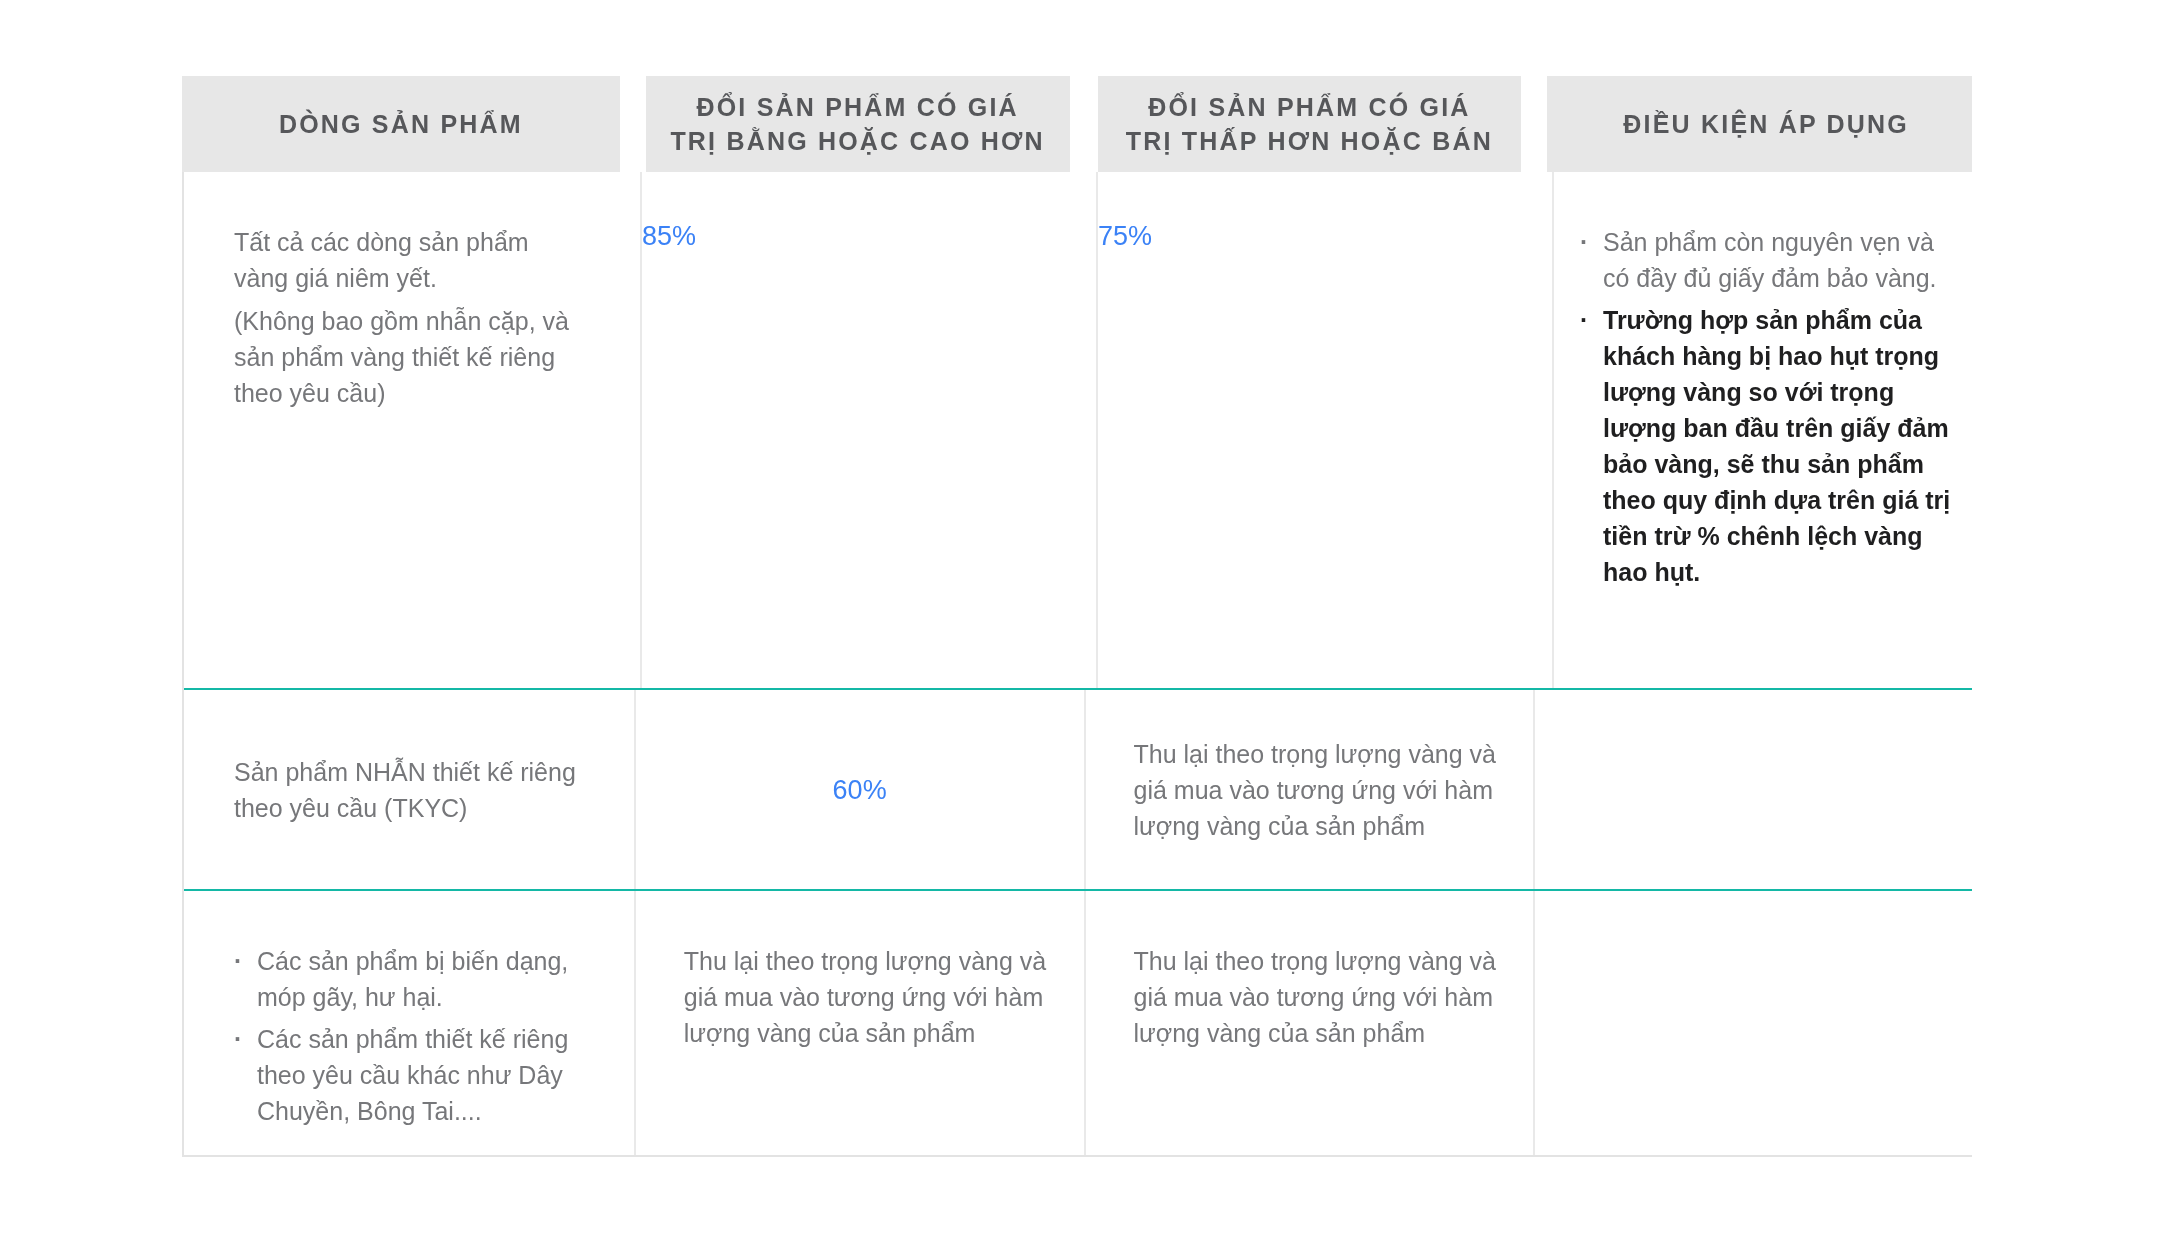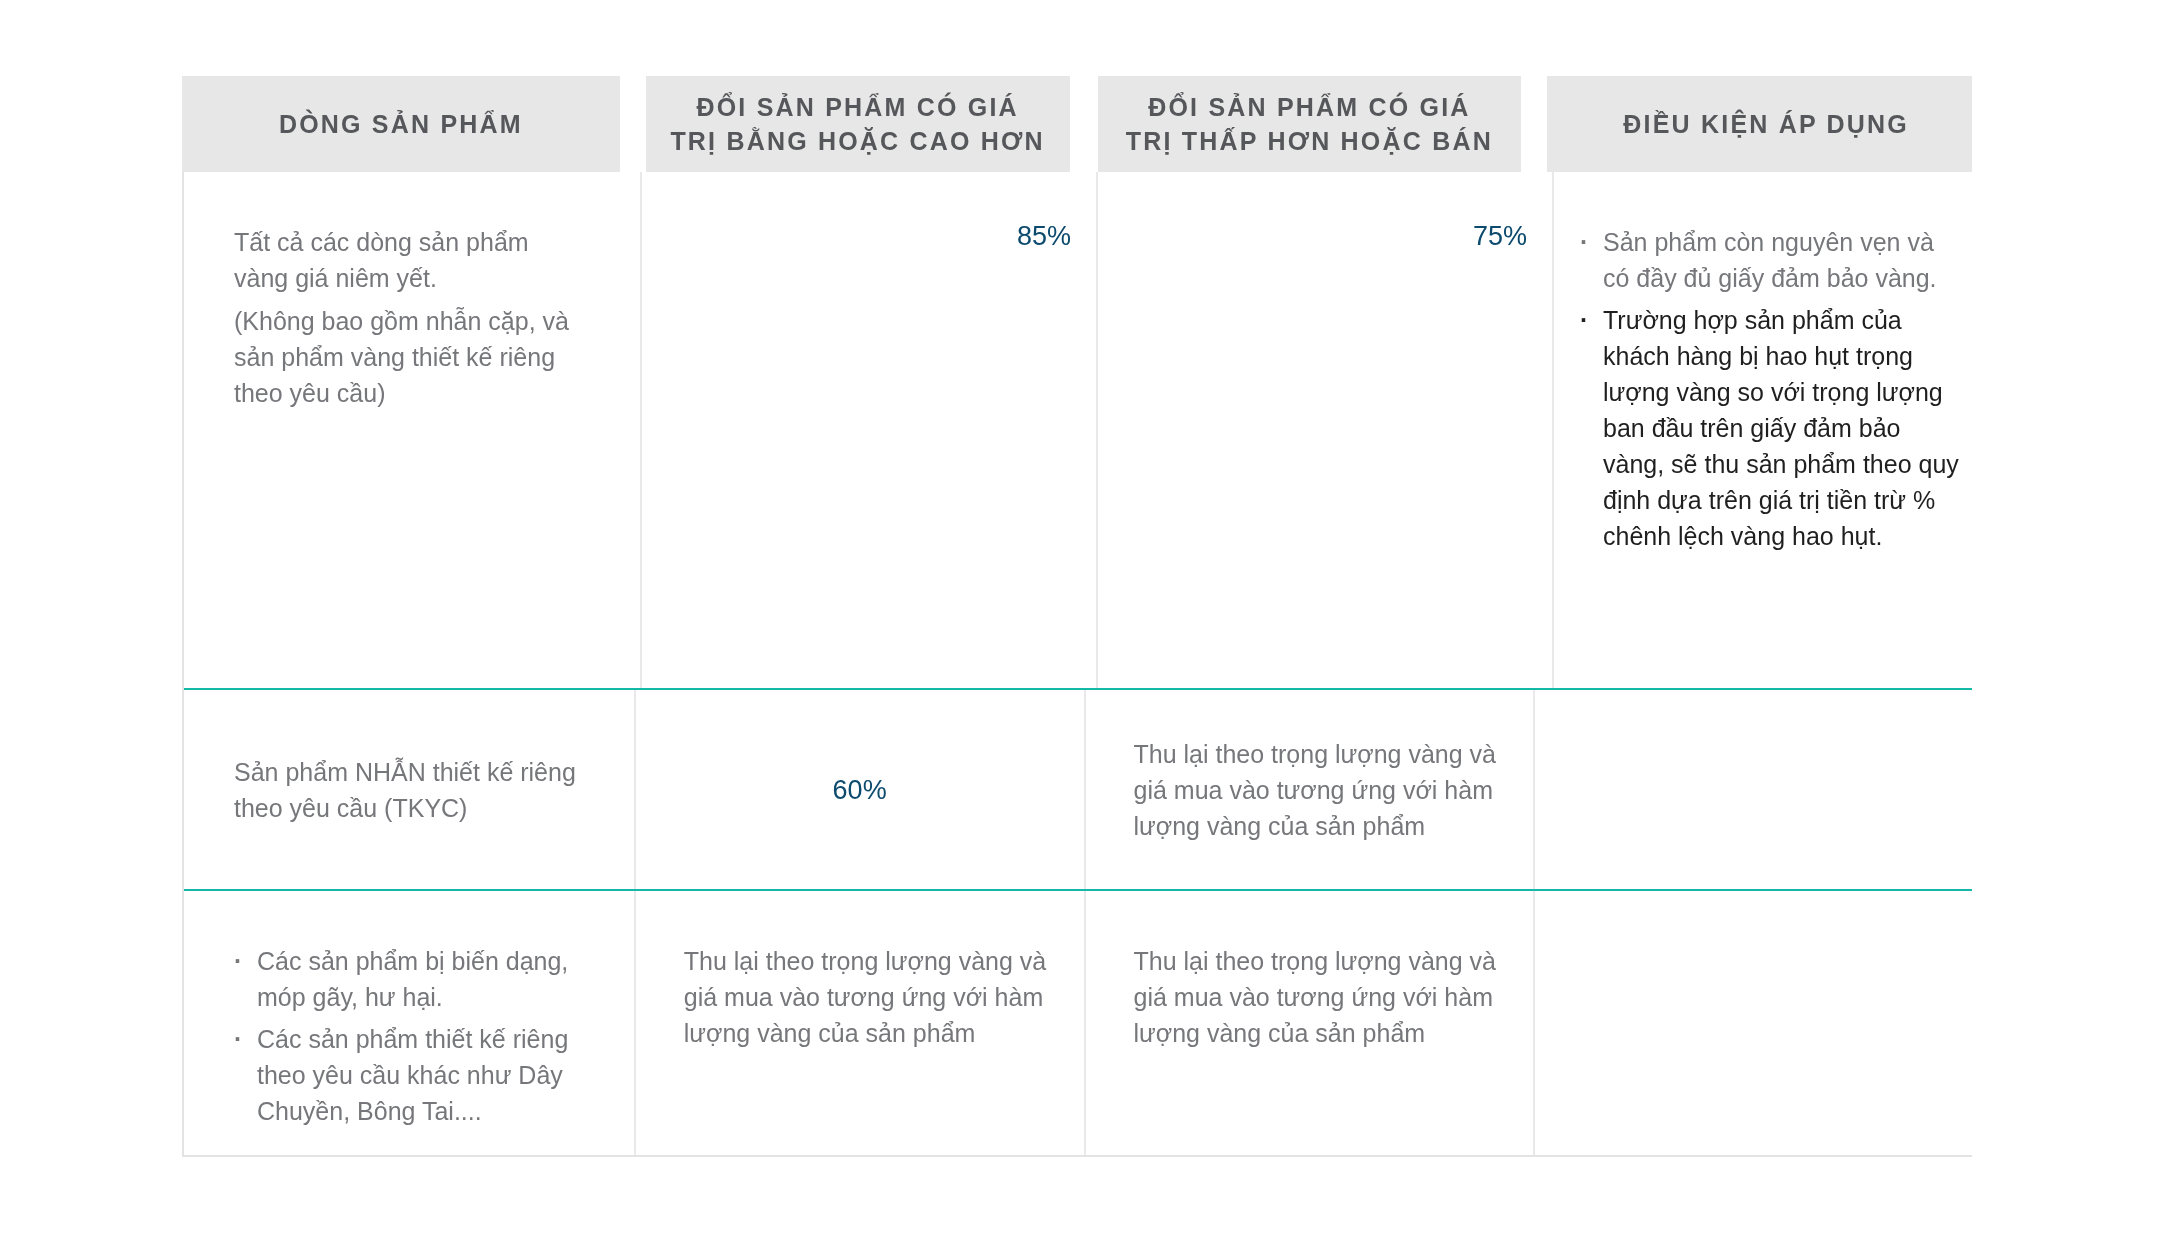--- a/index.html
+++ b/index.html
@@ -66,23 +66,23 @@
     line-height: 36px;
     color: #76777a;
     overflow: hidden;
   }
   .cell + .cell { border-left: 2px solid #e9e9e9; }
   
   .product-cell   { padding: 52px 38px 20px 50px; }
   .text-cell      { padding: 52px 34px 20px 48px; }
   .conditions-cell{ padding: 52px 20px 20px 26px; }
   .percent-cell {
-    text-align: right;
+    text-align: left;
     padding-top: 46px;
-    color: #0c4a6e;
+    color: #3b82f6;
     font-size: 27px;
   }
   
   .row-2 .cell {
     display: flex;
     flex-direction: column;
     justify-content: center;
     padding-top: 0;
     padding-bottom: 0;
   }
@@ -101,21 +101,21 @@
     grid-template-columns: 23px 1fr;
     margin-bottom: 6px;
   }
   .bullets li::before {
     content: "\00B7";
     font-weight: 700;
     line-height: 36px;
   }
   .bullets li.em {
     color: #1f1f20;
-    font-weight: 400;
+    font-weight: 700;
   }
 </style>
 </head>
 <body>
 
 <div class="page">
   <div class="policy-table">
 
     <div class="header-row">
       <div class="header-cell">DÒNG SẢN PHẨM</div>

